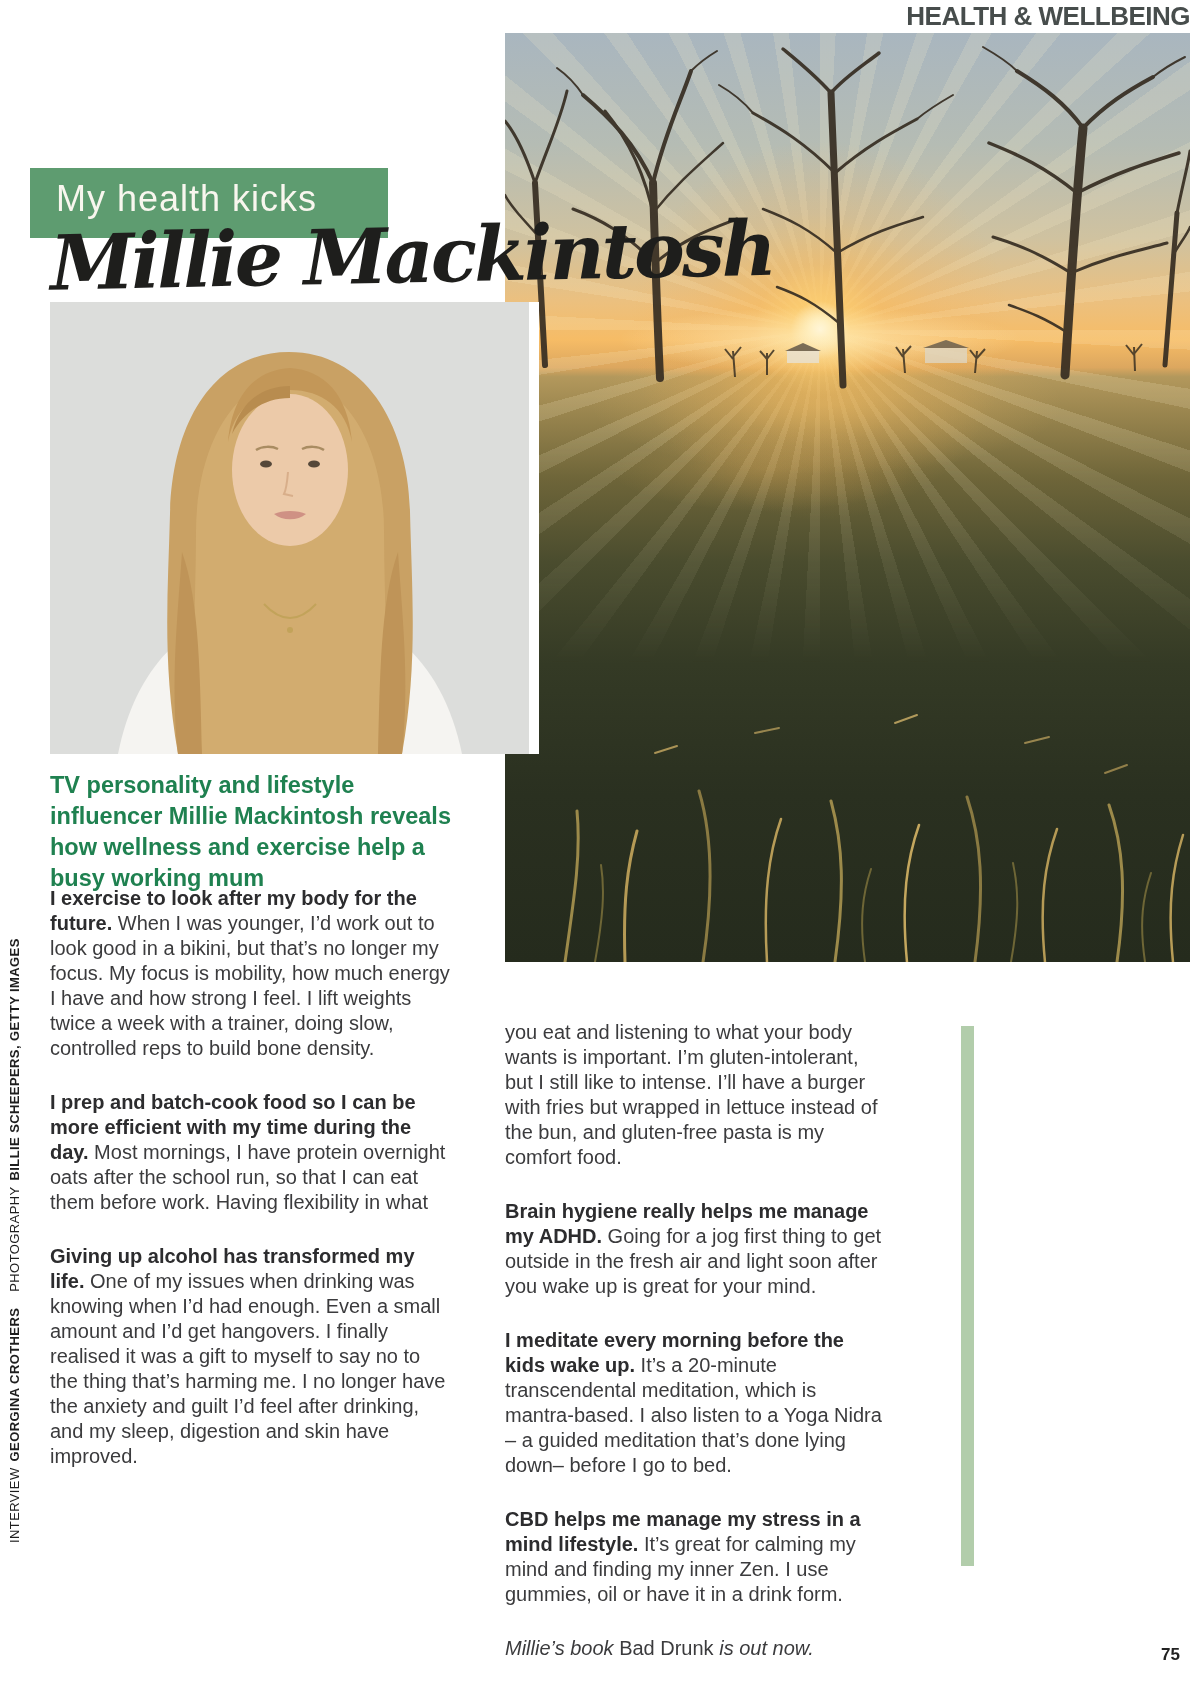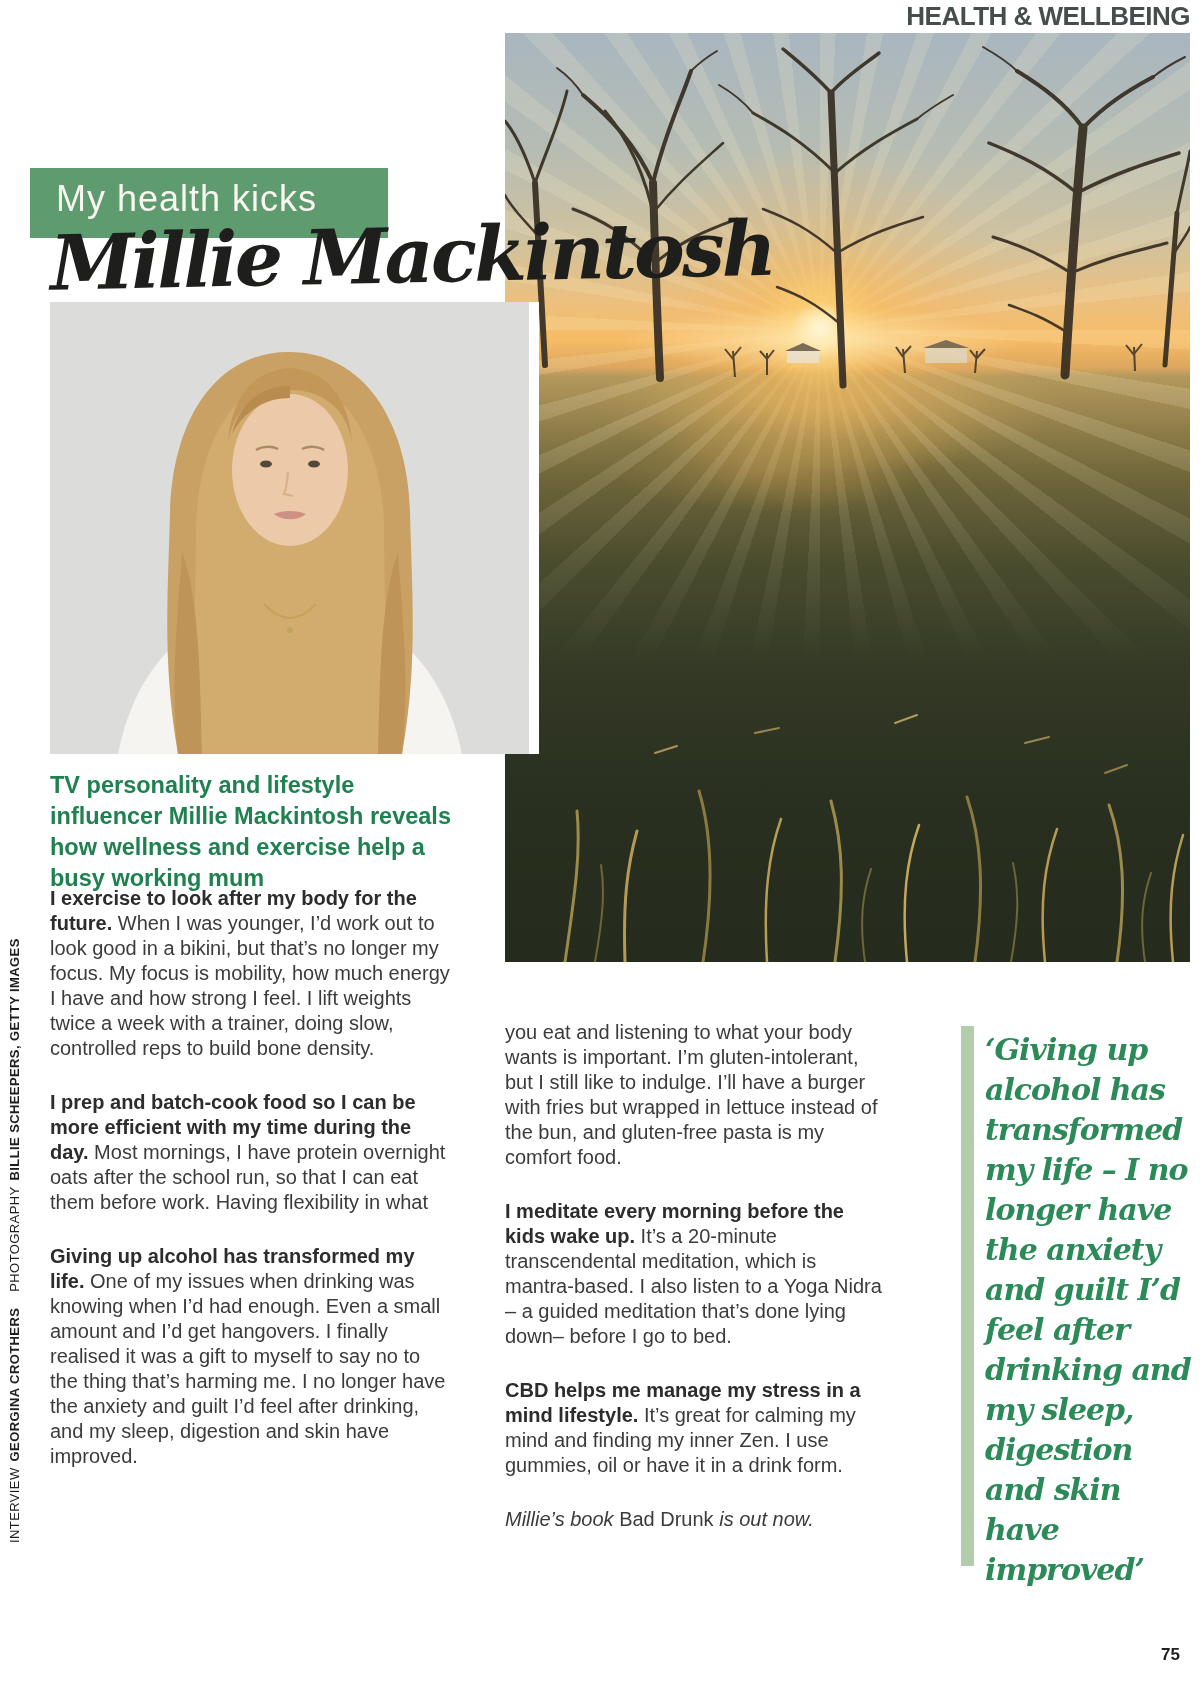--- a/index.html
+++ b/index.html
@@ -240,28 +240,28 @@
 
   <div class="standfirst">TV personality and lifestyle influencer Millie Mackintosh reveals how wellness and exercise help a busy working mum</div>
 
   <div class="col col-left">
     <p><span class="lead">I exercise to look after my body for the future.</span><span> When I was younger, I’d work out to look good in a bikini, but that’s no longer my focus. My focus is mobility, how much energy I have and how strong I feel. I lift weights twice a week with a trainer, doing slow, controlled reps to build bone density.</span></p>
     <p><span class="lead">I prep and batch-cook food so I can be more efficient with my time during the day.</span><span> Most mornings, I have protein overnight oats after the school run, so that I can eat them before work. Having flexibility in what</span></p>
     <p><span class="lead">Giving up alcohol has transformed my life.</span><span> One of my issues when drinking was knowing when I’d had enough. Even a small amount and I’d get hangovers. I finally realised it was a gift to myself to say no to the thing that’s harming me. I no longer have the anxiety and guilt I’d feel after drinking, and my sleep, digestion and skin have improved.</span></p>
   </div>
 
   <div class="col col-mid">
-    <p><span class="lead"></span><span>you eat and listening to what your body wants is important. I’m gluten-intolerant, but I still like to indulge. I’ll have a burger with fries but wrapped in lettuce instead of the bun, and gluten-free pasta is my comfort food.</span></p>
+    <p><span class="lead"></span><span>you eat and listening to what your body wants is important. I’m gluten-intolerant, but I still like to intense. I’ll have a burger with fries but wrapped in lettuce instead of the bun, and gluten-free pasta is my comfort food.</span></p>
+    <p><span class="lead">Brain hygiene really helps me manage my ADHD.</span><span> Going for a jog first thing to get outside in the fresh air and light soon after you wake up is great for your mind.</span></p>
     <p><span class="lead">I meditate every morning before the kids wake up.</span><span> It’s a 20-minute transcendental meditation, which is mantra-based. I also listen to a Yoga Nidra – a guided meditation that’s done lying down– before I go to bed.</span></p>
     <p><span class="lead">CBD helps me manage my stress in a mind lifestyle.</span><span> It’s great for calming my mind and finding my inner Zen. I use gummies, oil or have it in a drink form.</span></p>
     <p class="book-note"><span class="it">Millie’s book </span><span>Bad Drunk</span><span class="it"> is out now.</span></p>
   </div>
 
   <div class="quote-bar"></div>
-  <div class="pull-quote">‘Giving up alcohol has transformed my life – I no longer have the anxiety and guilt I’d feel after drinking and my sleep, digestion and skin have improved’</div>
 
   <div class="credits">
     <span class="lbl">INTERVIEW</span><span class="nm">GEORGINA CROTHERS</span><span class="lbl">PHOTOGRAPHY</span><span class="nm">BILLIE SCHEEPERS, GETTY IMAGES</span>
   </div>
 
   <div class="page-number">75</div>
 
 </div>
 
 </body></html>

